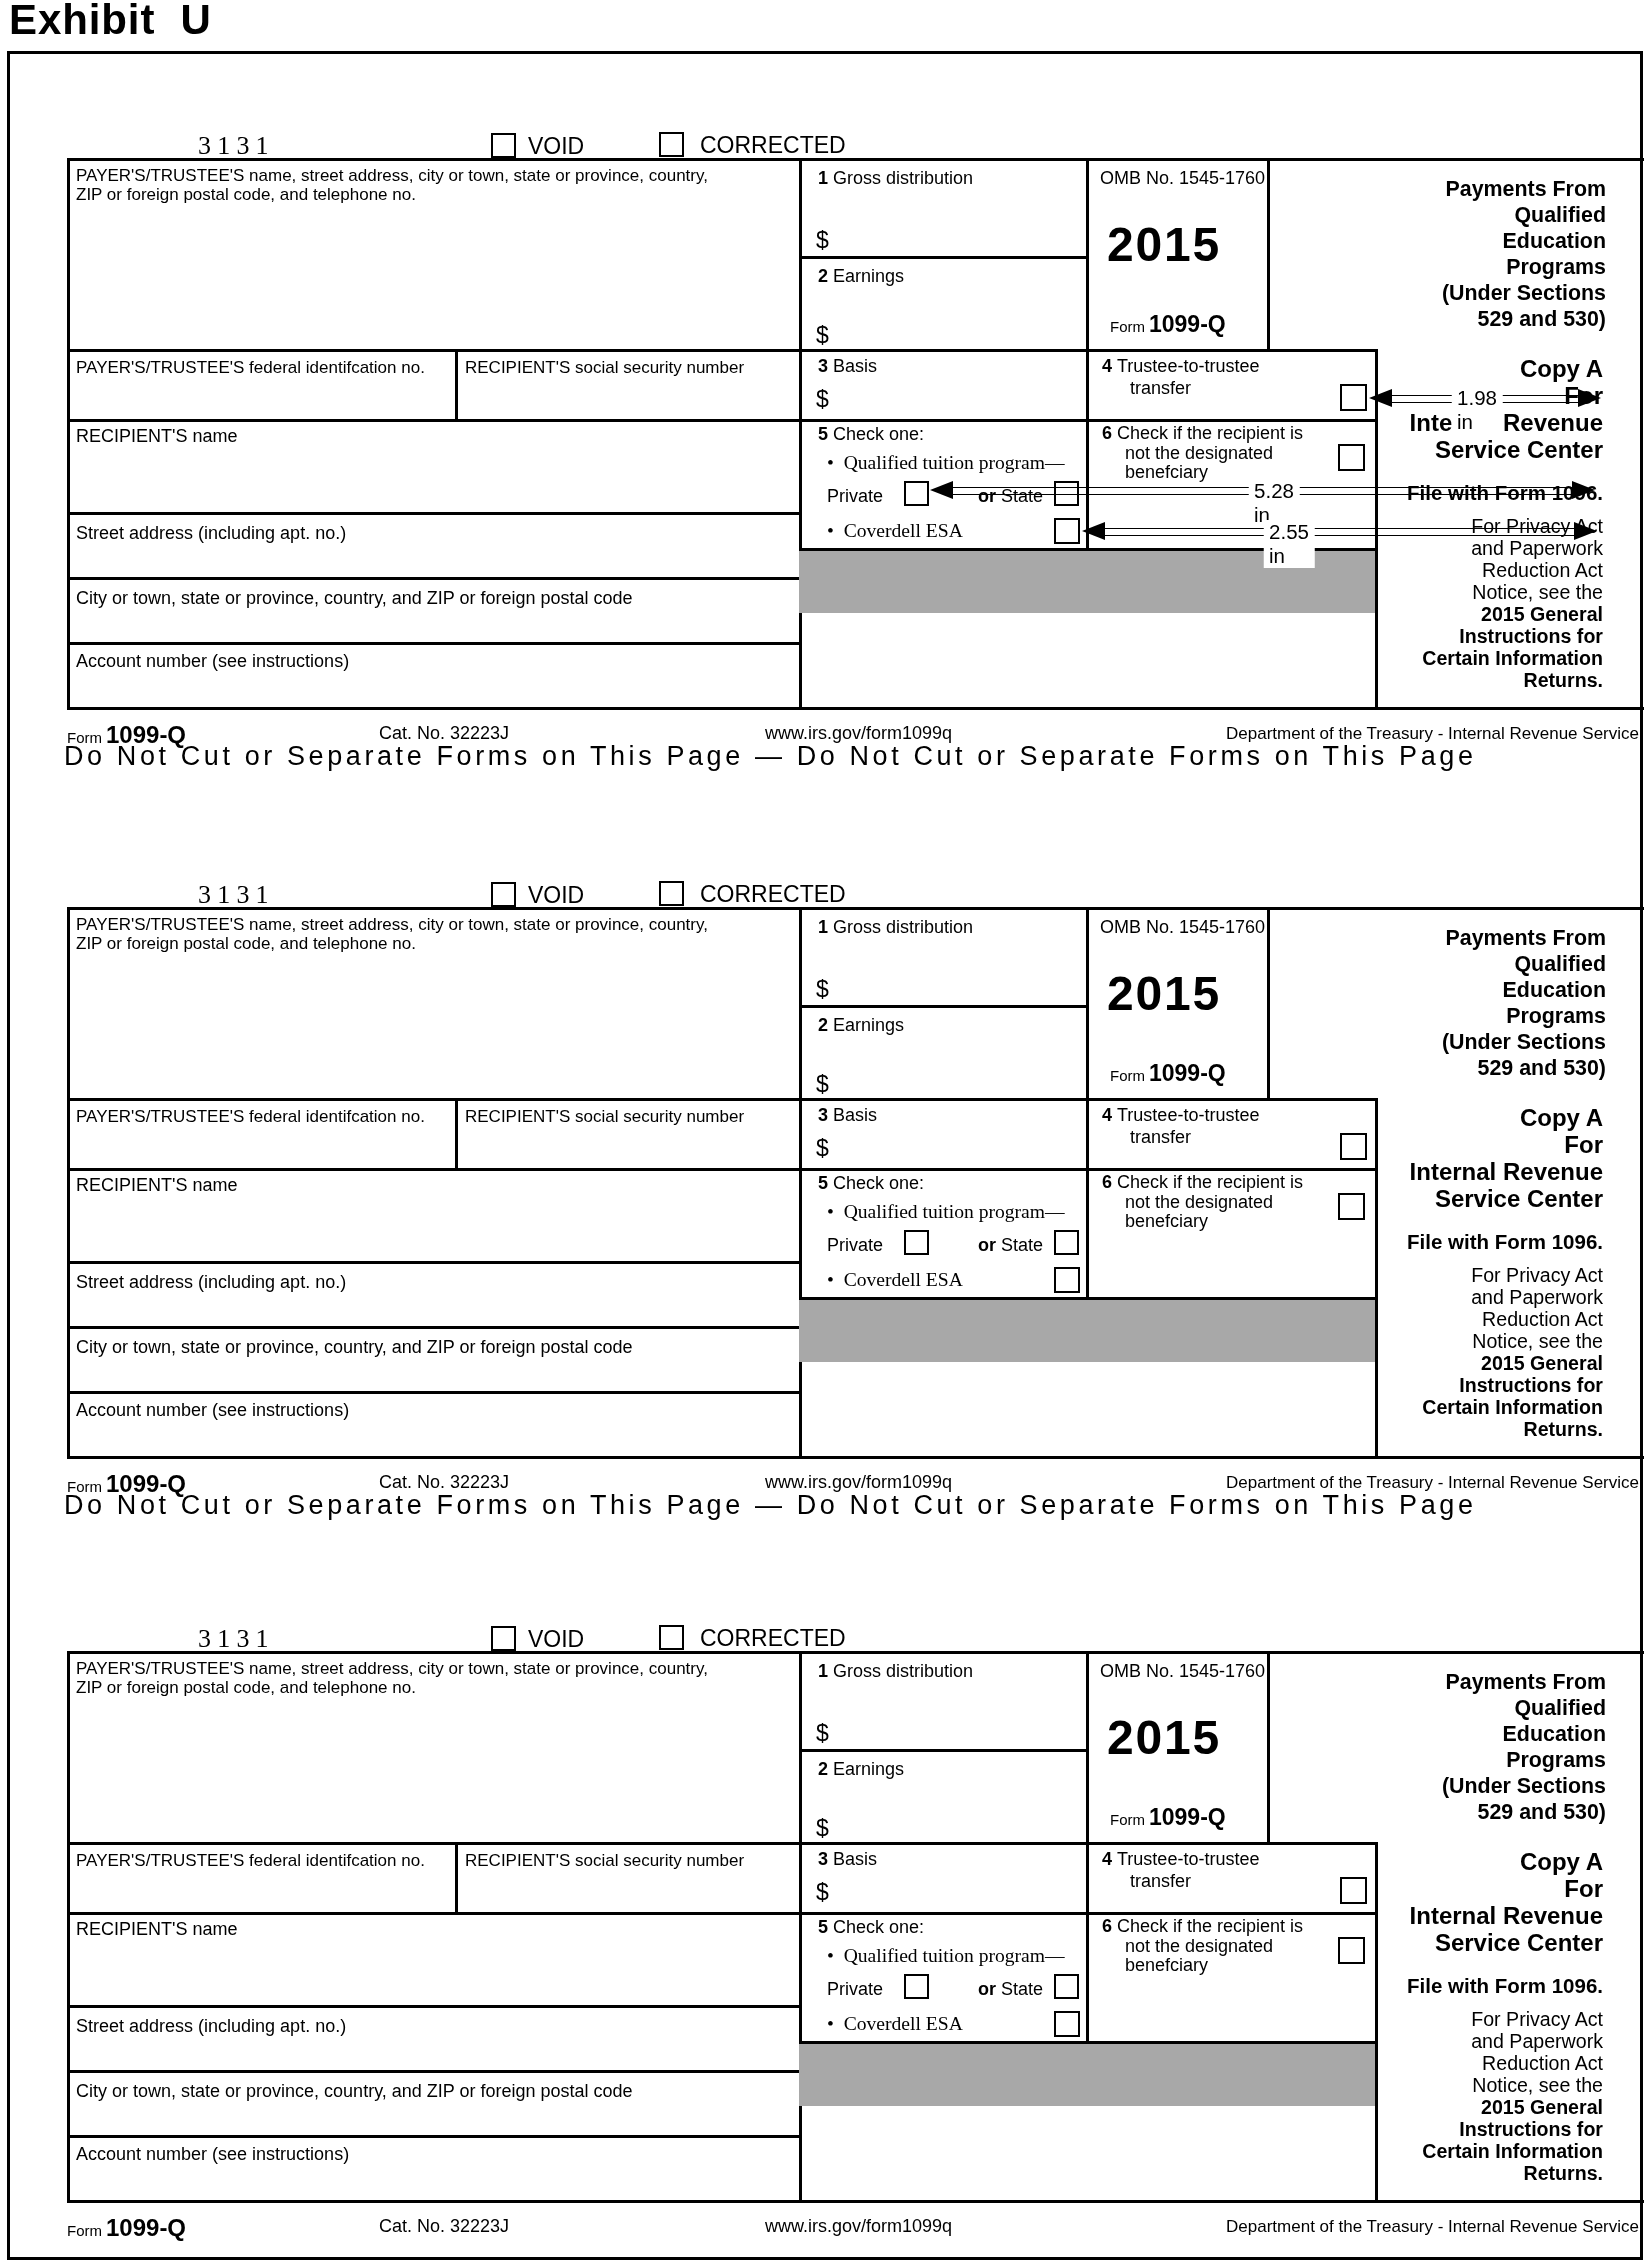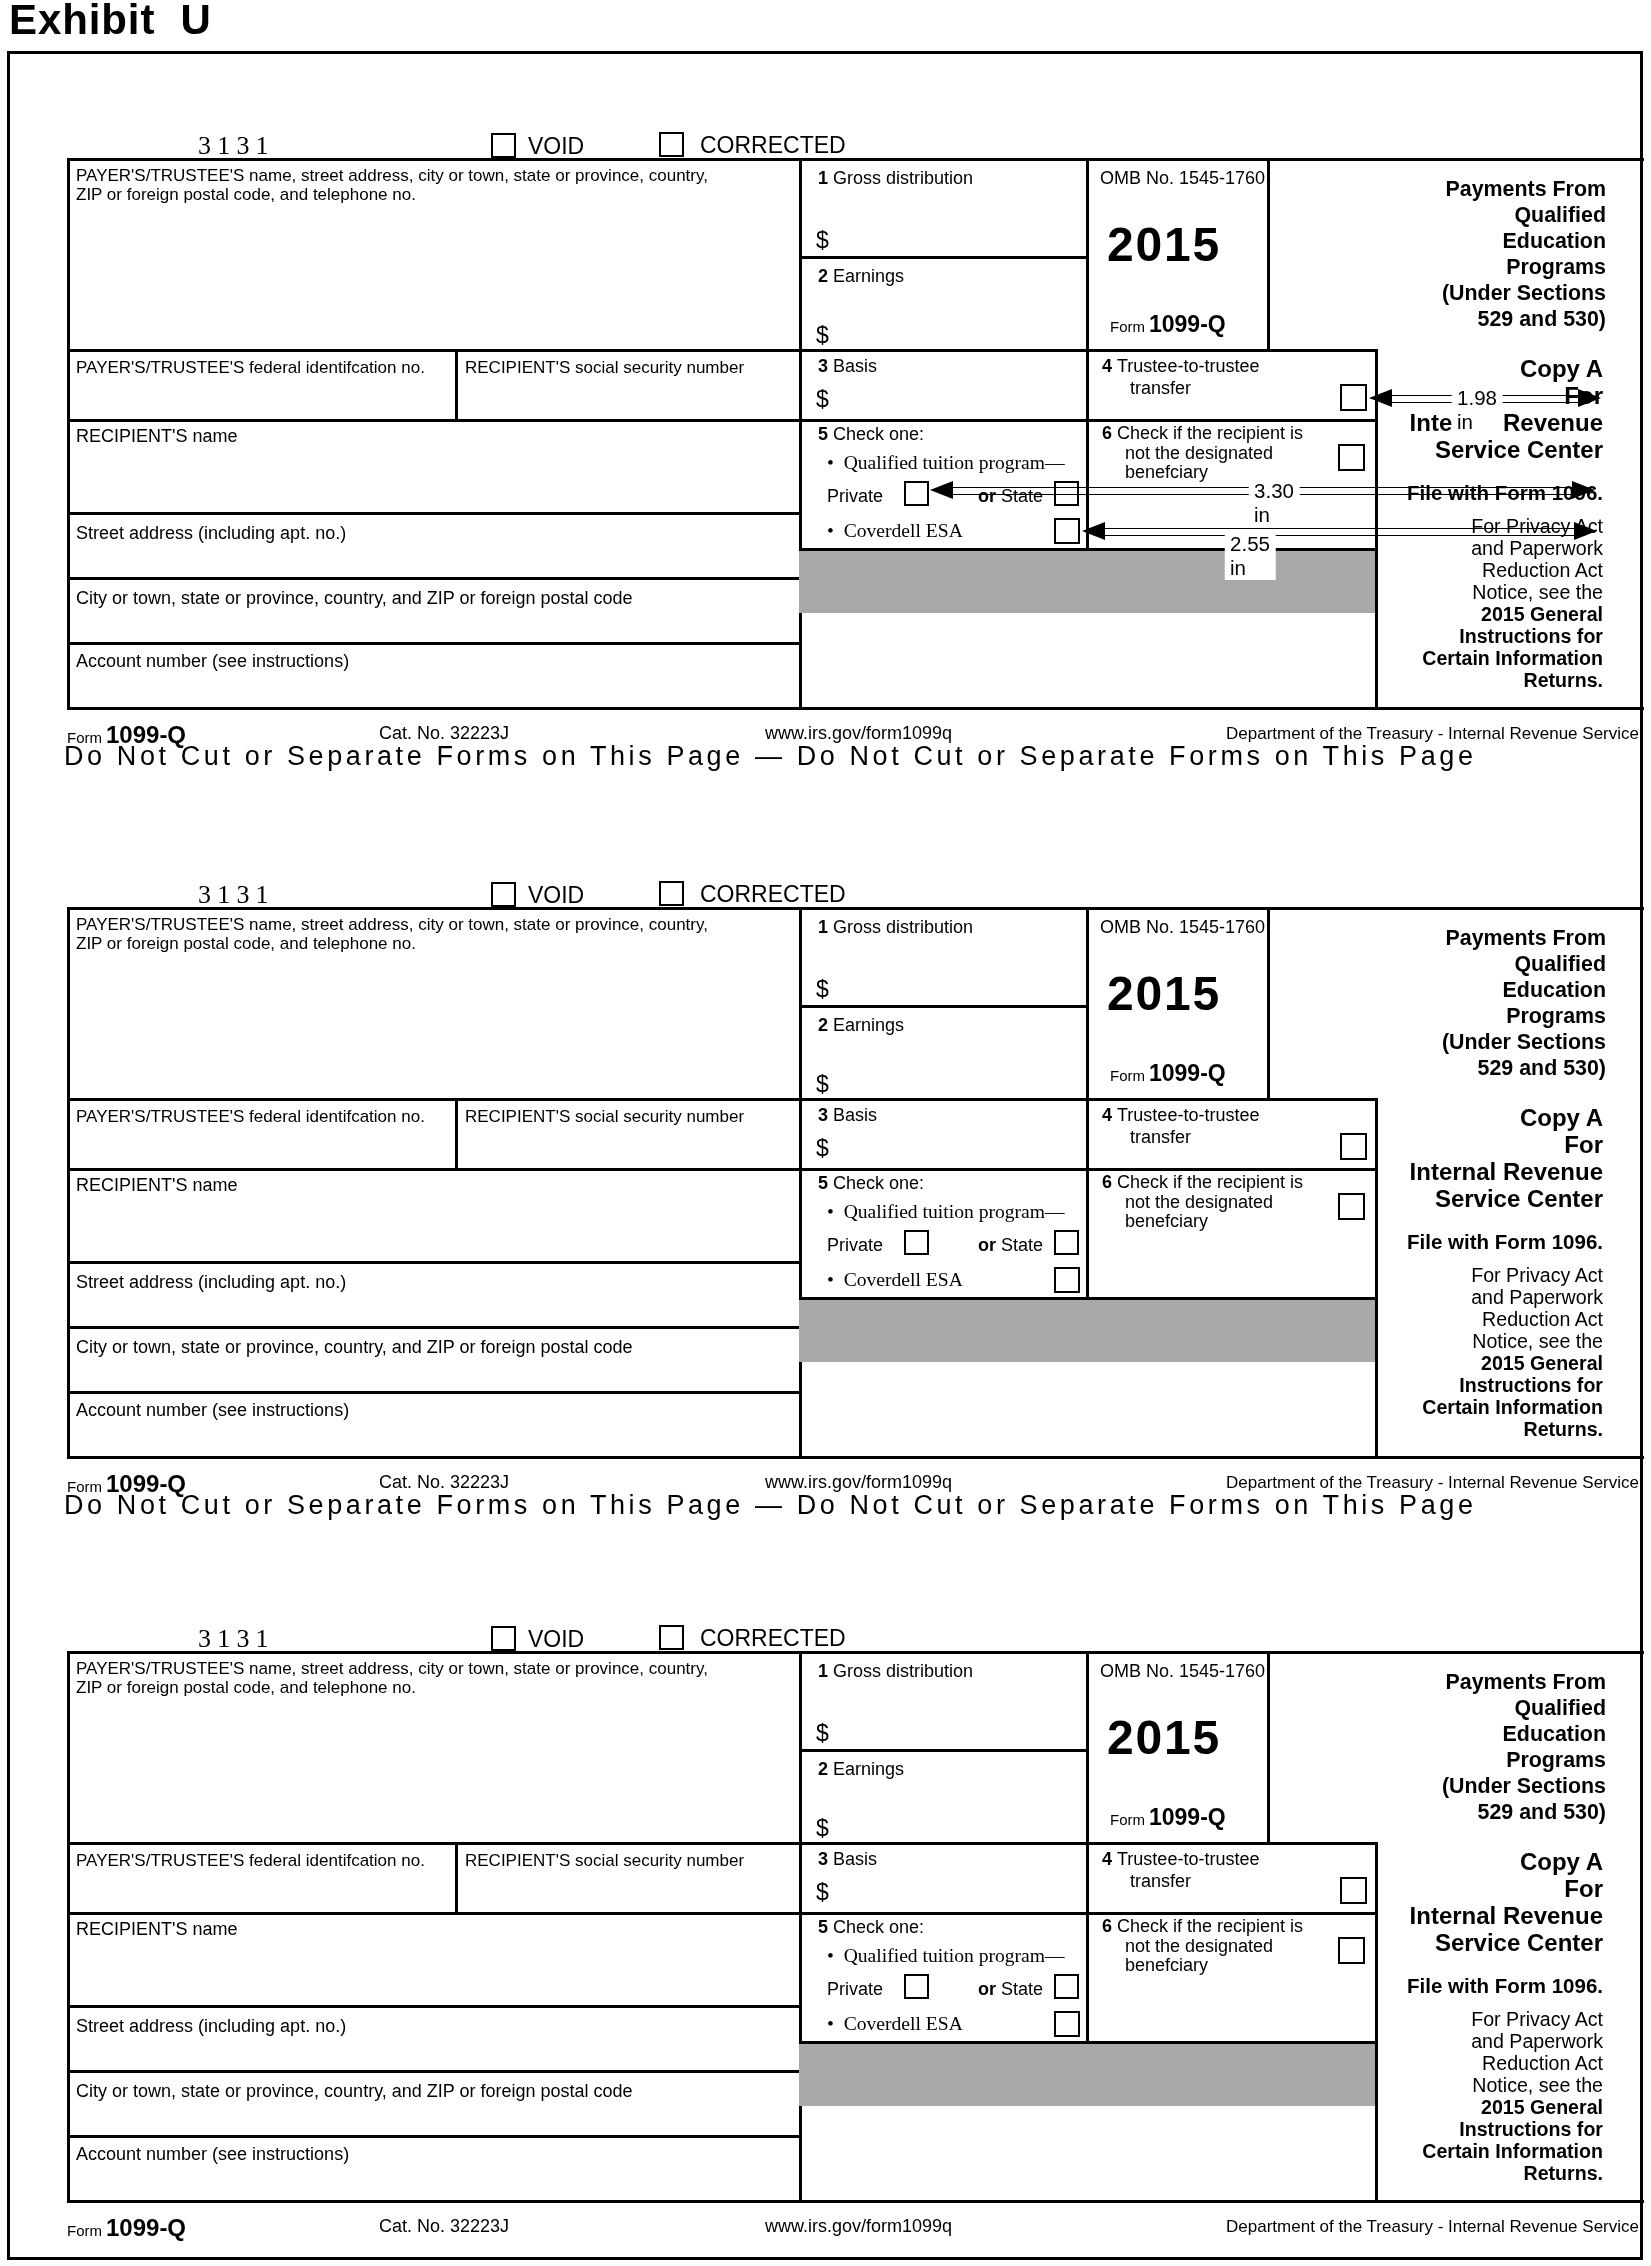--- a/index.html
+++ b/index.html
@@ -157,27 +157,27 @@
     <div>
       <div class="arrL" style="left:1369px;top:258px;"></div>
       <div class="dimline" style="left:1390px;top:264px;width:192px;"></div>
       <div class="arrR" style="left:1578px;top:258px;"></div>
       <span class="dimlabel" style="left:1477px;top:255px;">1.98 in</span>
     </div>
     <div>
       <div class="arrL" style="left:930px;top:350px;"></div>
       <div class="dimline" style="left:952px;top:356px;width:624px;"></div>
       <div class="arrR" style="left:1572px;top:350px;"></div>
-      <span class="dimlabel" style="left:1274px;top:348px;">3.30 in</span>
+      <span class="dimlabel" style="left:1274px;top:348px;">5.28 in</span>
     </div>
     <div>
       <div class="arrL" style="left:1082px;top:391px;"></div>
       <div class="dimline" style="left:1103px;top:397px;width:474px;"></div>
       <div class="arrR" style="left:1574px;top:391px;"></div>
-      <span class="dimlabel" style="left:1250px;top:389px;margin-top:12px;">2.55 in</span>
+      <span class="dimlabel" style="left:1289px;top:389px;">2.55 in</span>
     </div>
   </div>
 
 </div>
 
 <div class="form-block fb1">
 
   <span class="t code" style="left:198px;top:0px;">3131</span>
   <div class="cb" style="left:491px;top:1.8px;"></div>
   <span class="t chk-label" style="left:528px;top:1.8px;">VOID</span>

